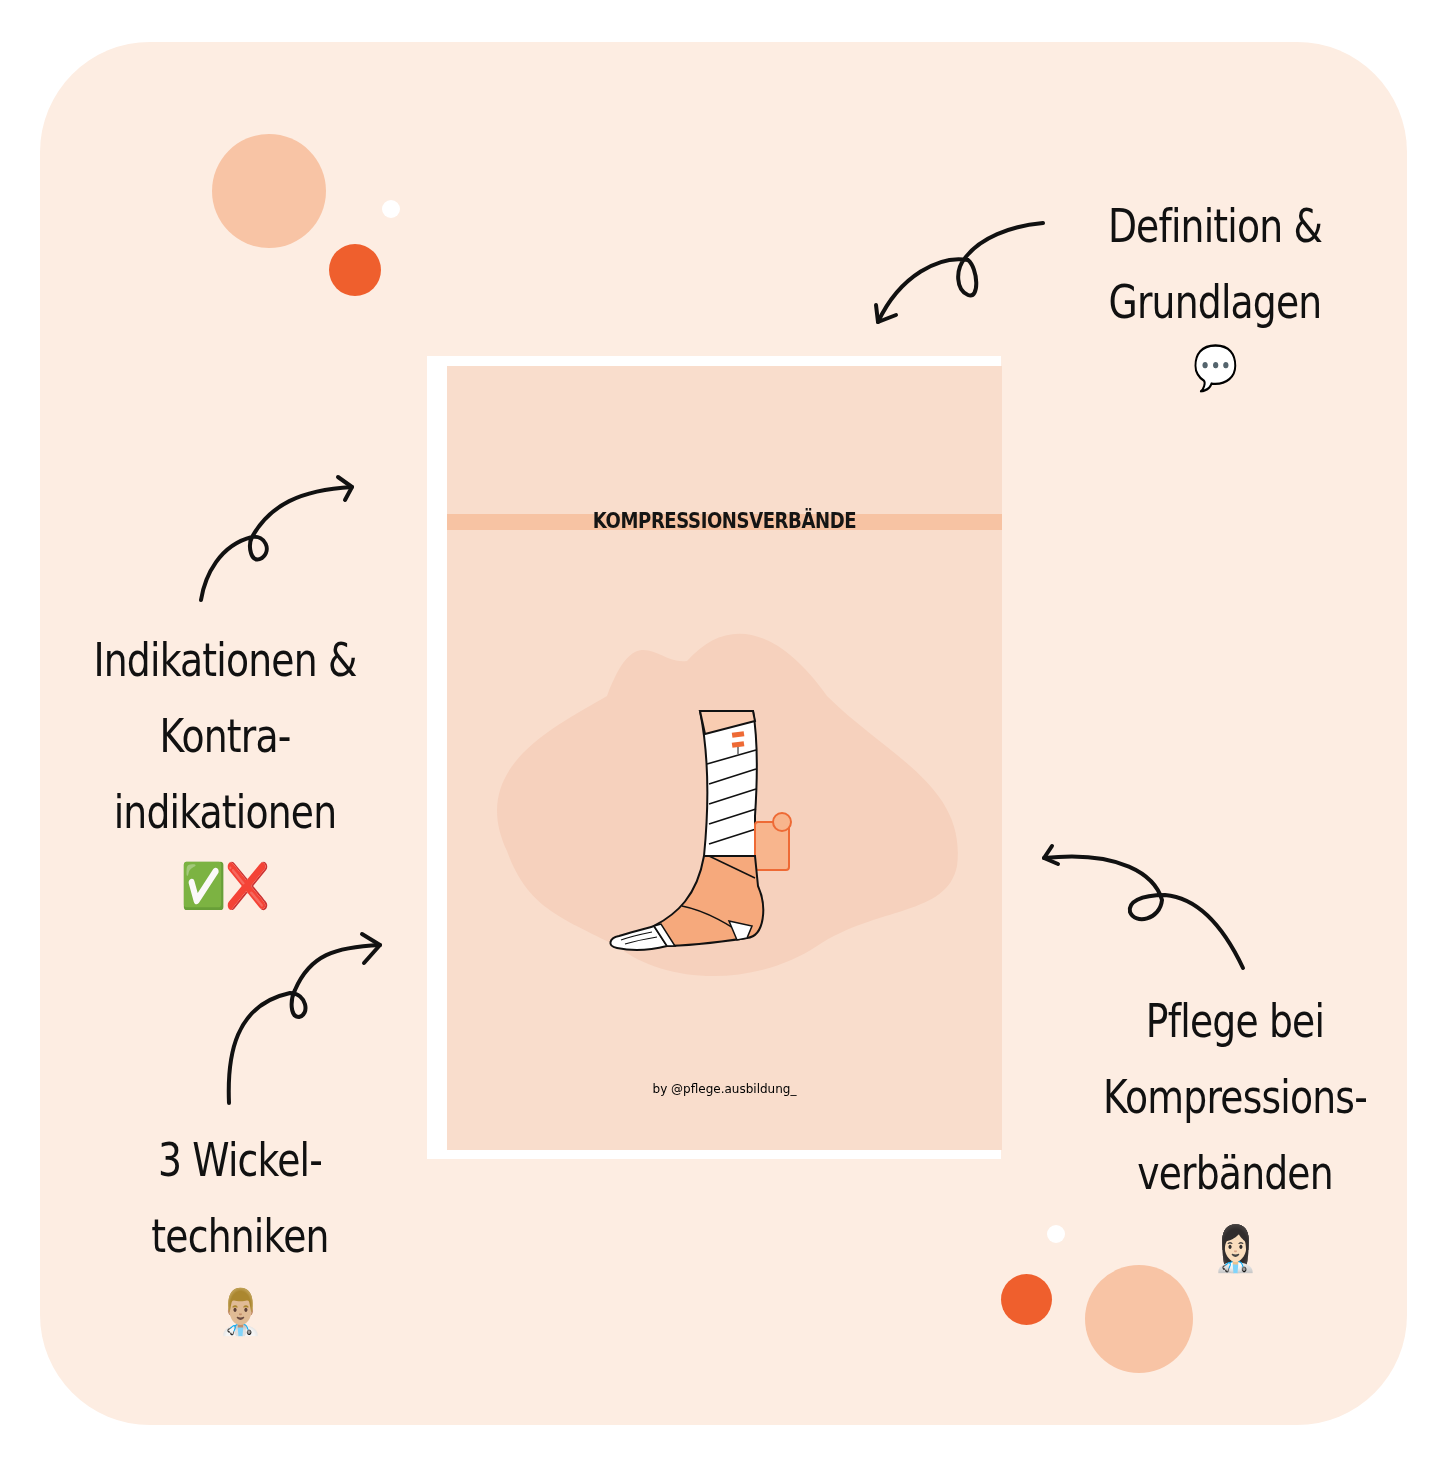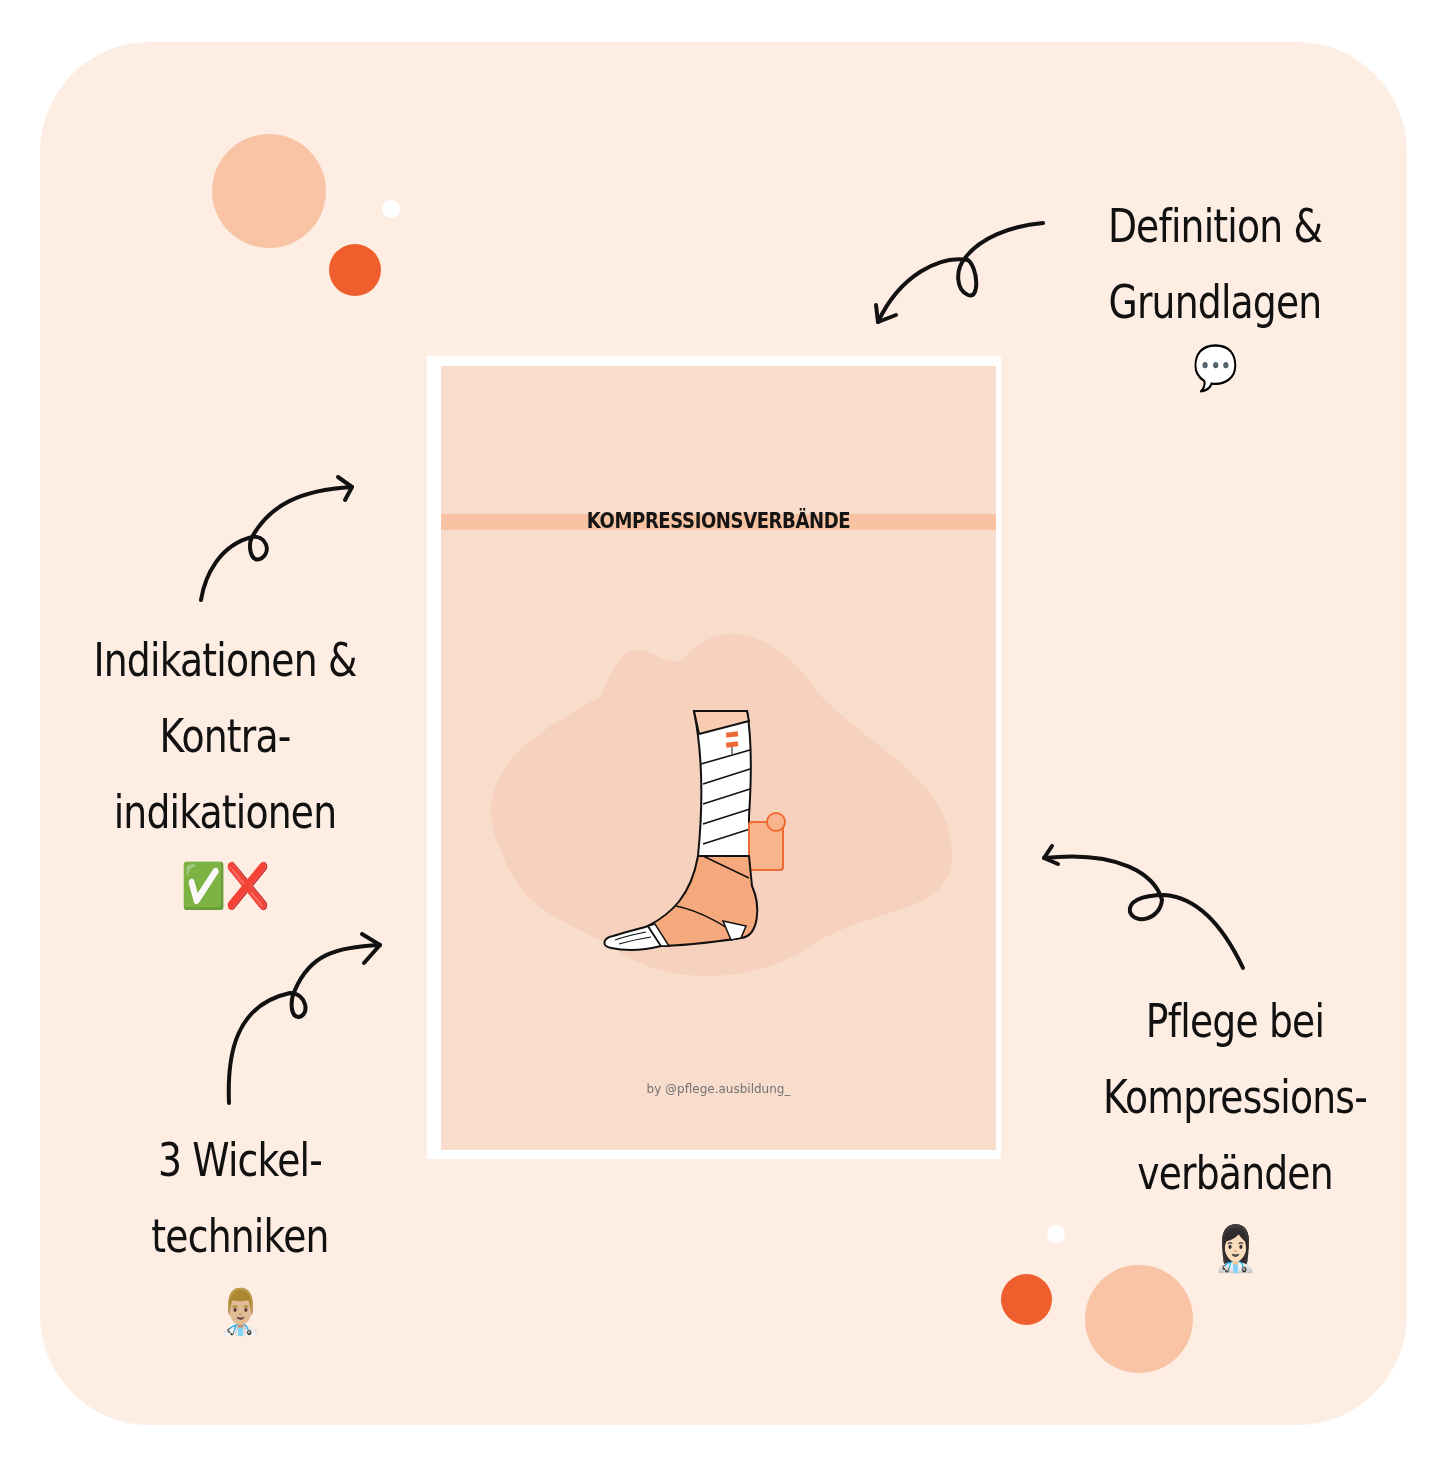--- a/index.html
+++ b/index.html
@@ -20,36 +20,36 @@
     font-size: 46px; line-height: 76px; letter-spacing: -1px;
     transform: scaleX(0.82); transform-origin: center top;
   }
   .label .line { display: block; white-space: nowrap; }
   .emoji { display: block; font-size: 44px; line-height: 56px; }
   .doc-frame {
     position: absolute; left: 427px; top: 356px; width: 574px; height: 803px;
     background: #ffffff;
   }
   .doc-page {
-    position: absolute; left: 14px; top: 10px; width: 555px; height: 784px;
+    position: absolute; left: 20px; top: 10px; width: 555px; height: 784px;
     background: #f9ddcc;
   }
   .doc-band {
     position: absolute; left: 0; top: 148px; width: 555px; height: 16px;
     background: #f7c3a3;
   }
   .doc-title {
     position: absolute; left: 0; top: 142px; width: 555px; text-align: center;
     font-family: "DejaVu Sans", sans-serif; font-weight: bold; font-size: 22px;
     color: #151515; letter-spacing: -0.5px;
     transform: scaleX(0.82); transform-origin: center;
   }
   .doc-byline {
     position: absolute; left: 0; top: 716px; width: 555px; text-align: center;
-    font-family: "DejaVu Sans", sans-serif; font-size: 12px; color: #737373;
+    font-family: "DejaVu Sans", sans-serif; font-size: 12px; color: #000000;
   }
   svg { overflow: visible; }
 </style>
 </head>
 <body>
 
 <div class="card"></div>
 
 <div class="dot" style="left:212px;top:134px;width:114px;height:114px;background:#f8c4a5;"></div>
 <div class="dot" style="left:382px;top:200px;width:18px;height:18px;background:#ffffff;"></div>

